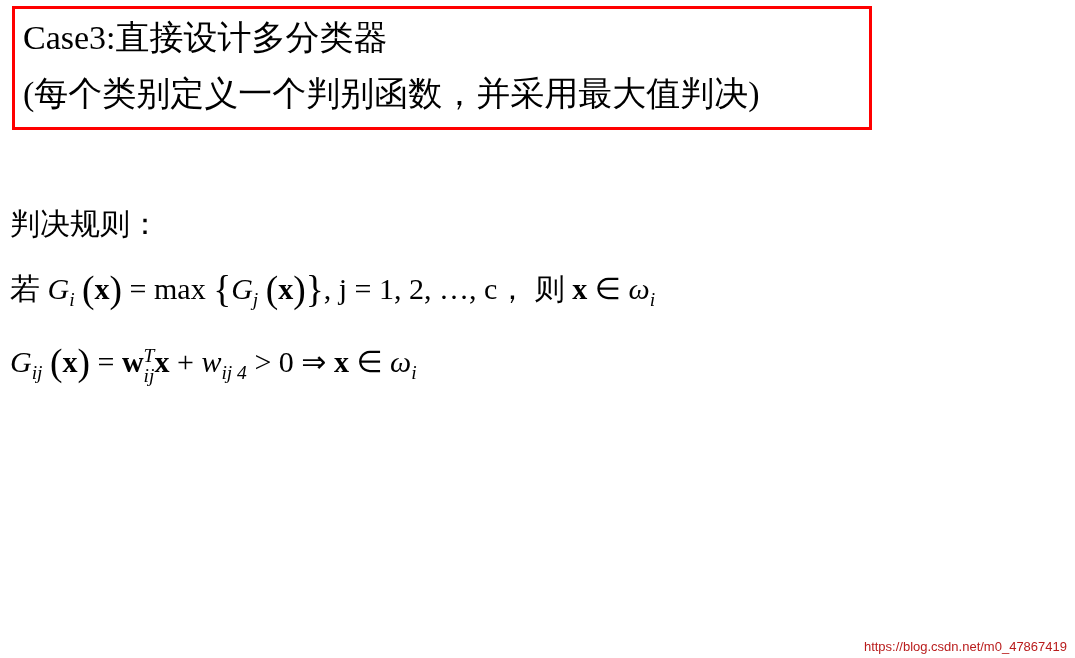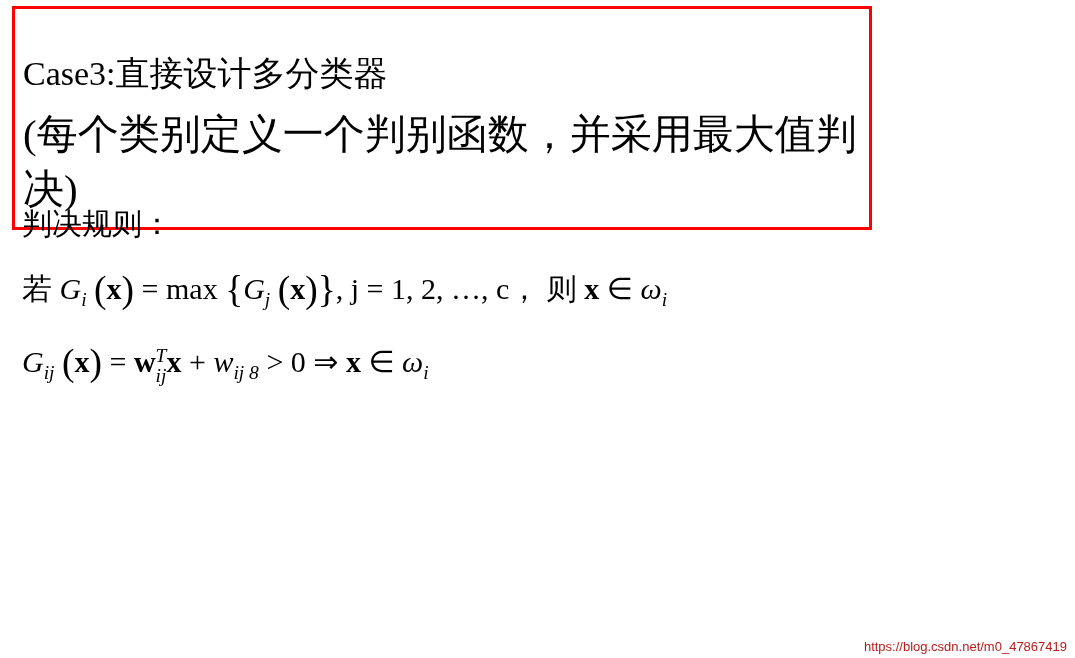--- a/index.html
+++ b/index.html
@@ -17,29 +17,28 @@
     top: 6px;
     left: 12px;
     width: 860px;
     border: 3px solid #ff0000;
     padding: 6px 8px 10px 8px;
     box-sizing: border-box;
   }
   .red-box .line1 {
     font-size: 34px;
     margin-bottom: 10px;
-    margin-top: 36px;
   }
   .red-box .line2 {
-    font-size: 41px;
+    font-size: 34px;
   }
   .content {
     position: absolute;
     top: 195px;
-    left: 22px;
+    left: 10px;
     font-size: 30px;
     line-height: 1.9;
   }
   .math {
     font-family: "Times New Roman", serif;
     font-style: italic;
     margin-top: 20px;
   }
   .rm { font-style: normal; }
   .bold { font-weight: bold; font-style: normal; }
@@ -91,21 +90,21 @@
   </div>
 
 
   <div class="row">
     <span class="math">
       <span>G</span><span class="sub">ij</span>
       <span class="big">(</span><span class="bold">x</span><span class="big">)</span>
       <span class="rm">=</span>
       <span class="bold">w</span><span class="supsub"><span>T</span><br><span>ij</span></span><span class="bold">x</span>
       <span class="rm">+</span>
-      <span>w</span><span class="sub">ij 8</span>
+      <span>w</span><span class="sub">ij 4</span>
       <span class="rm">&gt; 0</span>
       <span class="rm">⇒</span>
       <span class="bold">x</span>
       <span class="rm">∈</span>
       <span>ω</span><span class="sub">i</span>
     </span>
   </div>
 
 
 </div>

